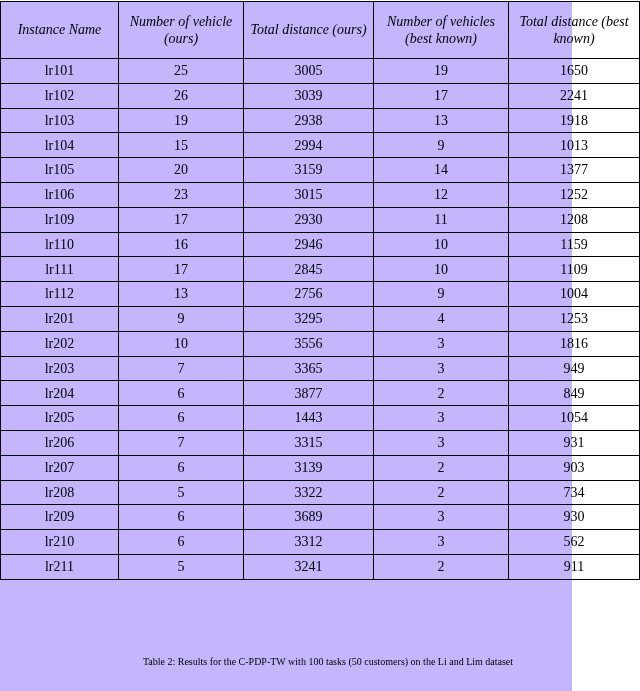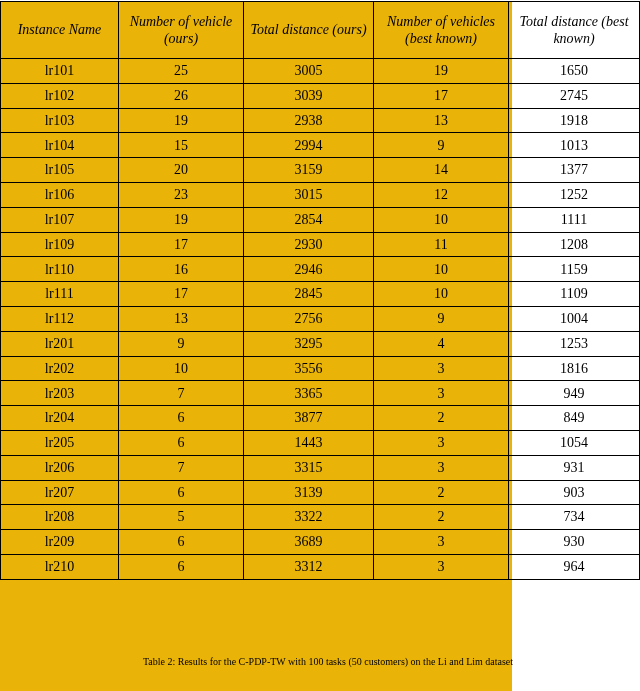--- a/index.html
+++ b/index.html
@@ -6,24 +6,24 @@
     margin: 0;
     padding: 0;
     background: #ffffff;
     width: 640px;
     height: 691px;
     overflow: hidden;
     font-family: "Liberation Serif", "DejaVu Serif", serif;
     color: #000000;
   }
   .page {
-    width: 512px;
+    width: 572px;
     height: 691px;
     position: relative;
-    background: #eab308;
+    background: #c4b5fd;
   }
   table.results {
     width: 639px;
     border-collapse: collapse;
     table-layout: fixed;
     margin: 1px 0 0 0;
   }
   table.results th, table.results td {
     border: 1px solid #000000;
     padding: 0 4px;
@@ -84,21 +84,21 @@
           <td>25</td>
           <td>3005</td>
           <td>19</td>
           <td>1650</td>
         </tr>
         <tr>
           <td>lr102</td>
           <td>26</td>
           <td>3039</td>
           <td>17</td>
-          <td>2745</td>
+          <td>2241</td>
         </tr>
         <tr>
           <td>lr103</td>
           <td>19</td>
           <td>2938</td>
           <td>13</td>
           <td>1918</td>
         </tr>
         <tr>
           <td>lr104</td>
@@ -115,27 +115,20 @@
           <td>1377</td>
         </tr>
         <tr>
           <td>lr106</td>
           <td>23</td>
           <td>3015</td>
           <td>12</td>
           <td>1252</td>
         </tr>
         <tr>
-          <td>lr107</td>
-          <td>19</td>
-          <td>2854</td>
-          <td>10</td>
-          <td>1111</td>
-        </tr>
-        <tr>
           <td>lr109</td>
           <td>17</td>
           <td>2930</td>
           <td>11</td>
           <td>1208</td>
         </tr>
         <tr>
           <td>lr110</td>
           <td>16</td>
           <td>2946</td>
@@ -217,18 +210,25 @@
           <td>6</td>
           <td>3689</td>
           <td>3</td>
           <td>930</td>
         </tr>
         <tr>
           <td>lr210</td>
           <td>6</td>
           <td>3312</td>
           <td>3</td>
-          <td>964</td>
+          <td>562</td>
+        </tr>
+        <tr>
+          <td>lr211</td>
+          <td>5</td>
+          <td>3241</td>
+          <td>2</td>
+          <td>911</td>
         </tr>
       </tbody>
   </table>
   <div class="caption">Table 2: Results for the C-PDP-TW with 100 tasks (50 customers) on the Li and Lim dataset</div>
 </div>
 
 </body></html>

